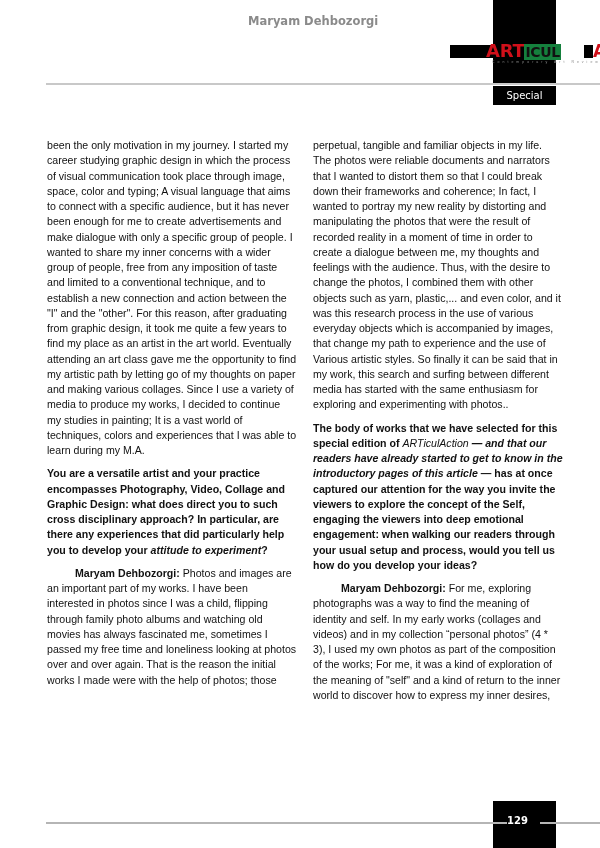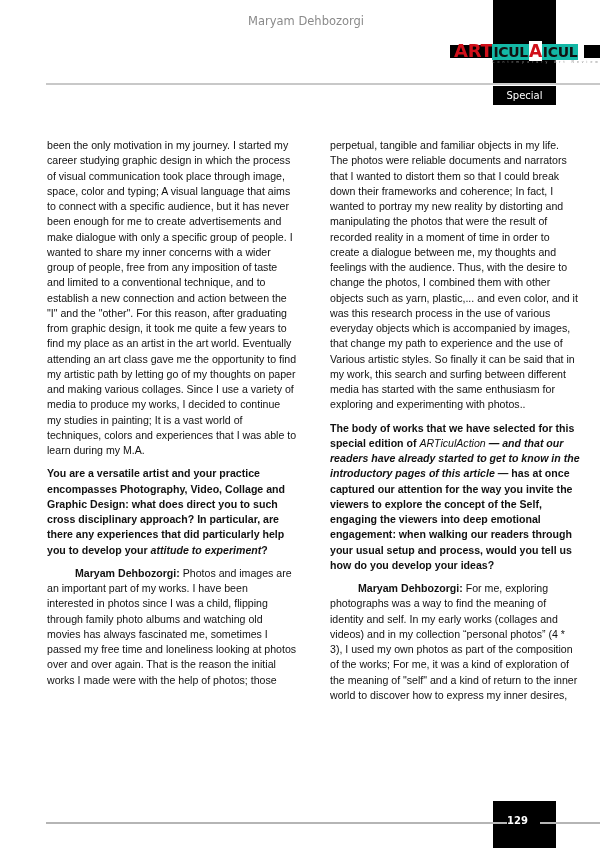--- a/index.html
+++ b/index.html
@@ -1,30 +1,30 @@
 <!DOCTYPE html>
 <html><head>
 <meta charset="utf-8">
 <style>
   html, body { margin:0; padding:0; background:#ffffff; }
   body { width:600px; height:848px; position:relative; overflow:hidden; font-family:"Liberation Sans", sans-serif; }
-  .author-header { position:absolute; left:248px; top:14px; font-weight:normal; font-size:11.5px; color:#8a8a8a; font-family:"DejaVu Sans", sans-serif; }
+  .author-header { position:absolute; left:248px; top:14px; font-weight:bold; font-size:11.5px; color:#8a8a8a; font-family:"DejaVu Sans", sans-serif; }
   .black-col { position:absolute; left:493px; top:0; width:63px; height:83px; background:#000; }
   .logo-band-left { position:absolute; left:450px; top:45px; width:43px; height:13px; background:#000; }
   .logo-band-right { position:absolute; left:584px; top:45px; width:16px; height:13px; background:#000; }
   .logo-word { position:absolute; left:454px; top:40px; height:20px; font-family:"DejaVu Sans", sans-serif; font-weight:bold; letter-spacing:-0.3px; white-space:nowrap; }
   .logo-word span { display:inline-block; }
-  .lw-red { color:#d0101a; font-size:18px; }
-  .lw-dark { color:#111; font-size:14px; background:#14b8a6; padding:0 1px; }
+  .lw-red { color:#d0101a; font-size:18px;margin-left:32px; }
+  .lw-dark { color:#111; font-size:14px; background:#15803d; padding:0 1px; }
   .logo-tag { position:absolute; left:492px; top:60px; font-size:3.5px; color:#888; letter-spacing:3px; white-space:nowrap; }
   .header-line { position:absolute; left:46px; top:83px; width:554px; height:2px; background:#c8c8c8; }
   .special { position:absolute; left:493px; top:86px; width:63px; height:19px; background:#000; color:#fff; font-size:10px; line-height:19px; text-align:center; font-family:"DejaVu Sans", sans-serif; font-weight:normal; }
   .col { position:absolute; top:138px; width:250px; font-family:Liberation Sans, sans-serif; font-size:10.6px; line-height:15.25px; color:#111; }
   .col-left { left:47px; }
-  .col-right { left:330px; }
+  .col-right { left:313px; }
   .col p { margin:0 0 8px 0; }
   .q { font-weight:bold; }
   .speaker { font-weight:bold;margin-left:28px; }
   .logo-inline { font-style:italic; font-weight:normal; }
   .footer-line { position:absolute; left:46px; top:822px; width:554px; height:2px; background:#b5b5b5; }
   .footer-box { position:absolute; left:493px; top:801px; width:63px; height:47px; background:#000; }
   .footer-box-line-l { position:absolute; left:493px; top:822px; width:14px; height:2px; background:#b5b5b5; }
   .footer-box-line-r { position:absolute; left:540px; top:822px; width:16px; height:2px; background:#b5b5b5; }
   .page-num { position:absolute; left:507px; top:815px; width:33px; text-align:left; color:#fff; font-weight:bold; font-size:10px; font-family:"DejaVu Sans", sans-serif; }
 </style>

